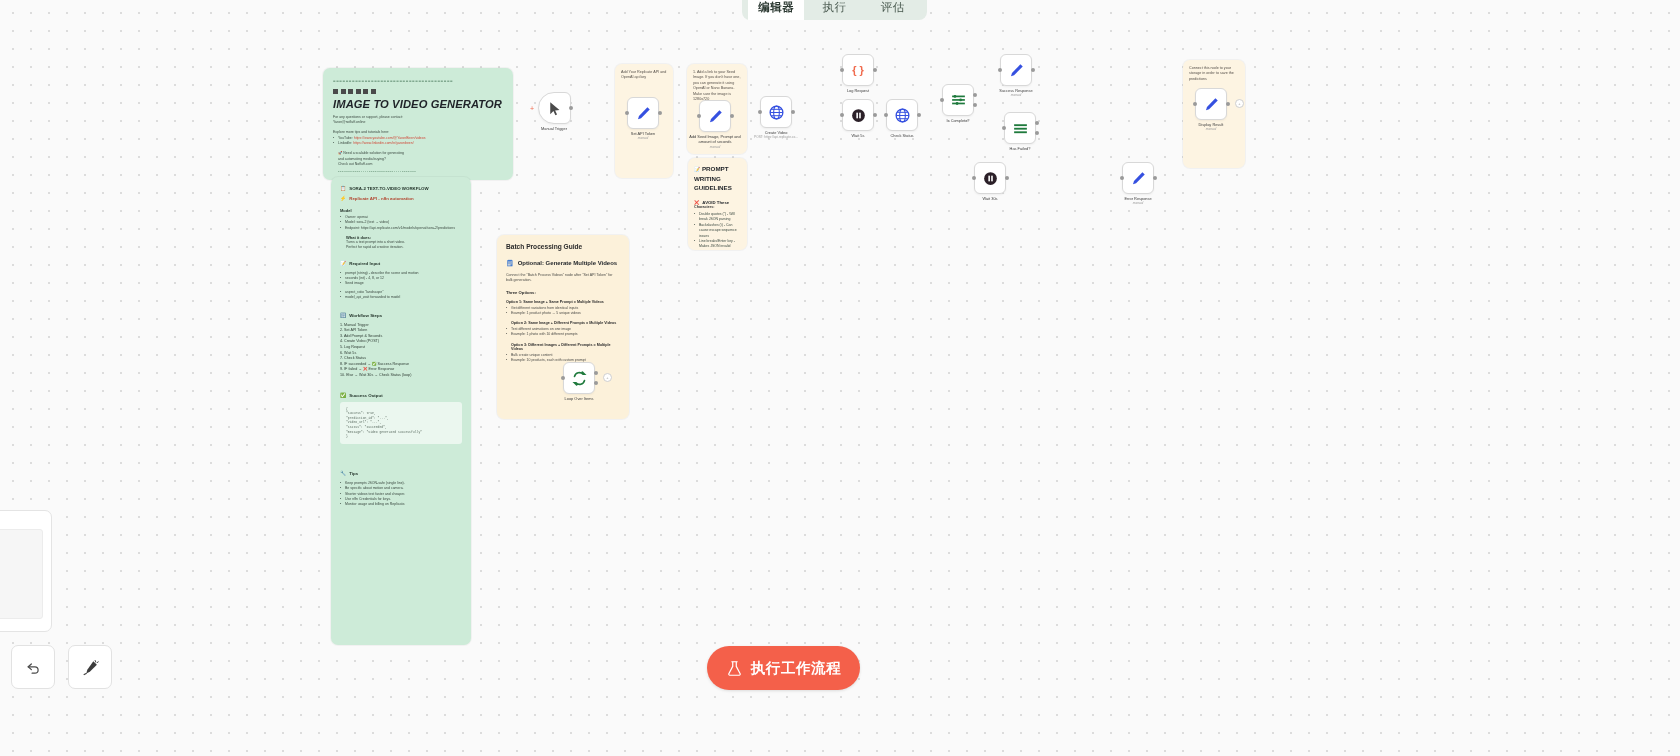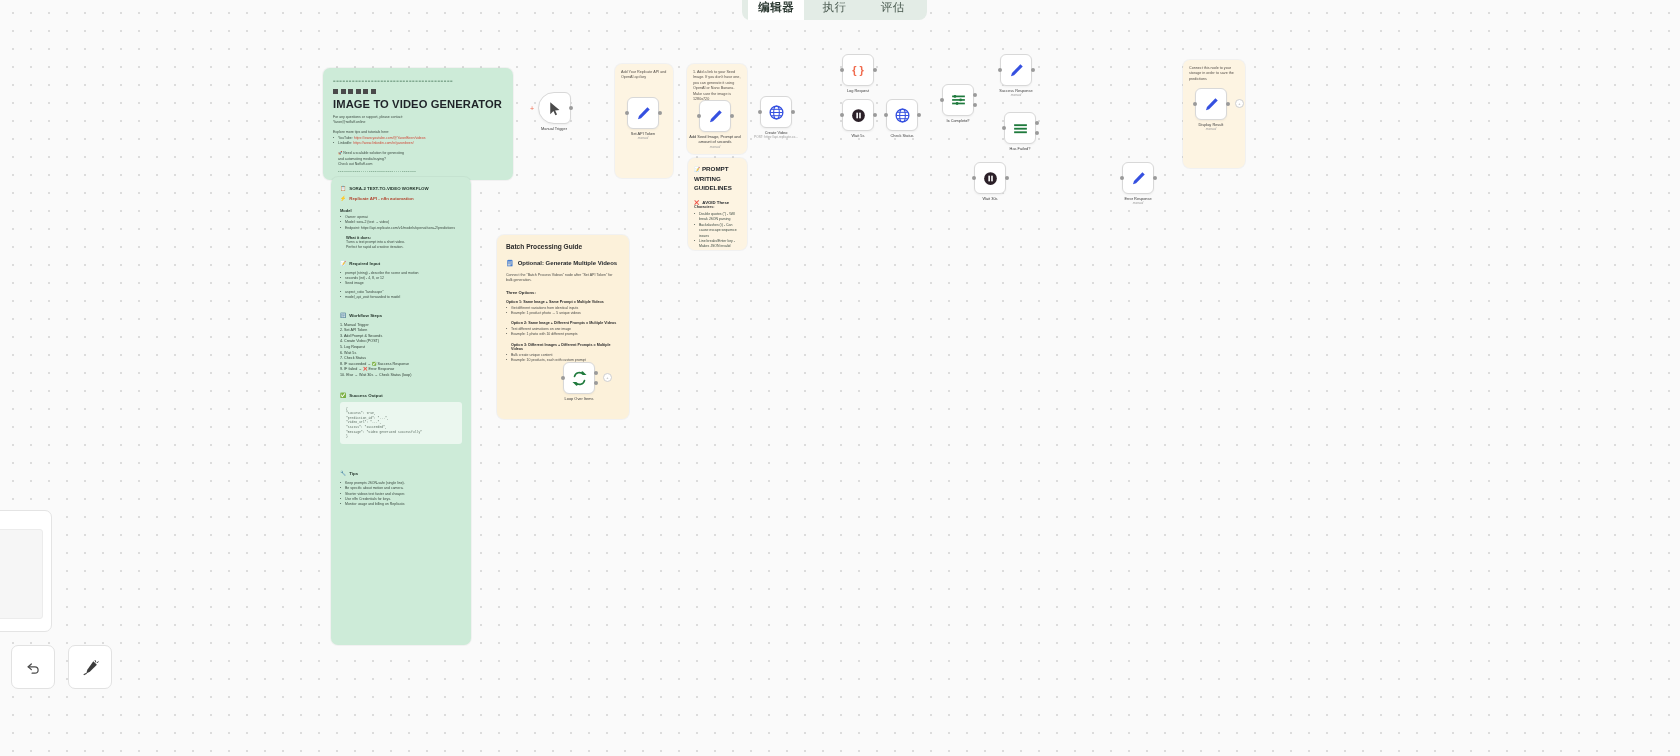--- a/index.html
+++ b/index.html
@@ -46,21 +46,21 @@
   .note.green { background: #cdebd8; }
   .note.cream { background: #fcf1da; }
   .note.creamlite { background: #fdf4e2; }
   .note-pad { padding: 9px 10px; }
 
   .eq-line { font-size: 4.4px; color: #3a6b4d; letter-spacing: .6px;
              white-space: nowrap; overflow: hidden; line-height: 7px; }
   .sq-row { display: flex; gap: 2.5px; margin: 5px 0 4px; }
   .sq { width: 5px; height: 5px; background: #4a4a4a; }
   h1.note-title { font-size: 11.2px; font-weight: 700; color: #1f2328;
-                  letter-spacing: .1px; margin-bottom: 5px; }
+                  letter-spacing: .1px; margin-bottom: 5px; font-style: italic; }
   .tiny { font-size: 3.5px; line-height: 5.2px; color: #3c4a42; }
   .tiny.red { color: #d04a3a; }
   .tiny.sp { margin-top: 5px; }
   .tiny-li { font-size: 3.5px; line-height: 5.4px; color: #3c4a42;
              padding-left: 5px; position: relative; }
   .tiny-li:before { content: "•"; position: absolute; left: 0; }
 
   
   .blk { margin-bottom: 4px; }
   .hd { font-size: 4.4px; font-weight: 700; color: #1f2f26; margin-bottom: 3px;
@@ -592,14 +592,21 @@
   </div>
 
   <div class="ctlbtn" id="tidy-btn">
     <svg width="17" height="17" viewBox="0 0 24 24">
       <path d="M16 3 L21 8 L11 18 L6 20.5 L7.5 15 Z" fill="#3c3c3c"></path>
       <path d="M6 20.5 L3 22" stroke="#3c3c3c" stroke-width="1.6" stroke-linecap="round"></path>
       <path d="M18.5 2 L19.5 4.5 M21.5 5 L23 4" stroke="#3c3c3c" stroke-width="1.3" stroke-linecap="round"></path>
     </svg>
   </div>
 
+  <div id="exec-btn">
+    <svg width="17" height="17" viewBox="0 0 24 24">
+      <path d="M9.5 2.5 V9 L4 19.5 A1.5 1.5 0 0 0 5.3 21.5 H18.7 A1.5 1.5 0 0 0 20 19.5 L14.5 9 V2.5" fill="none" stroke="#ffffff" stroke-width="1.7" stroke-linejoin="round"></path>
+      <path d="M8.2 2.5 H15.8" stroke="#ffffff" stroke-width="1.7" stroke-linecap="round"></path>
+    </svg>
+    <span>执行工作流程</span>
+  </div>
 
 </div>
 
 </body></html>

